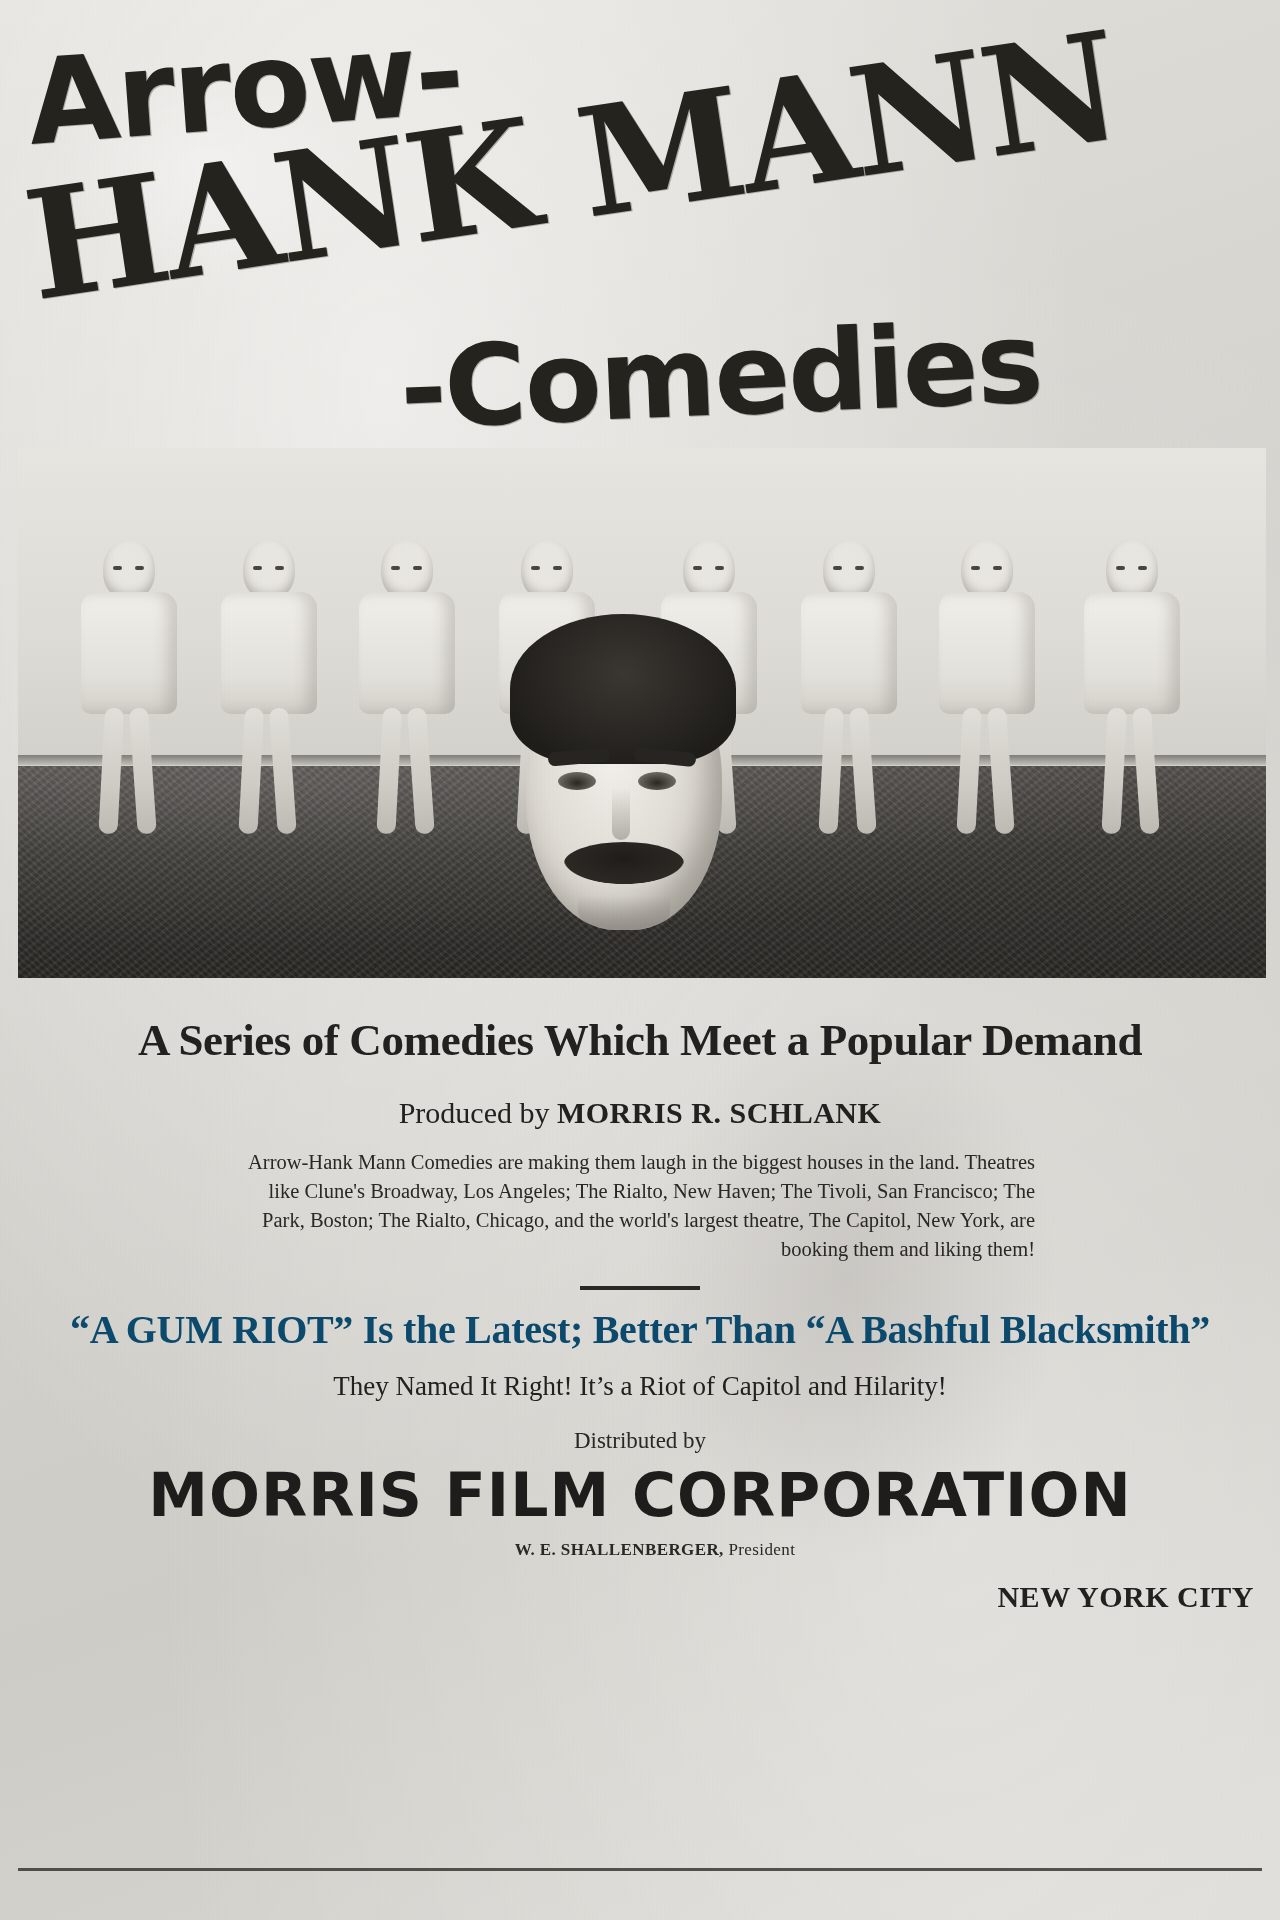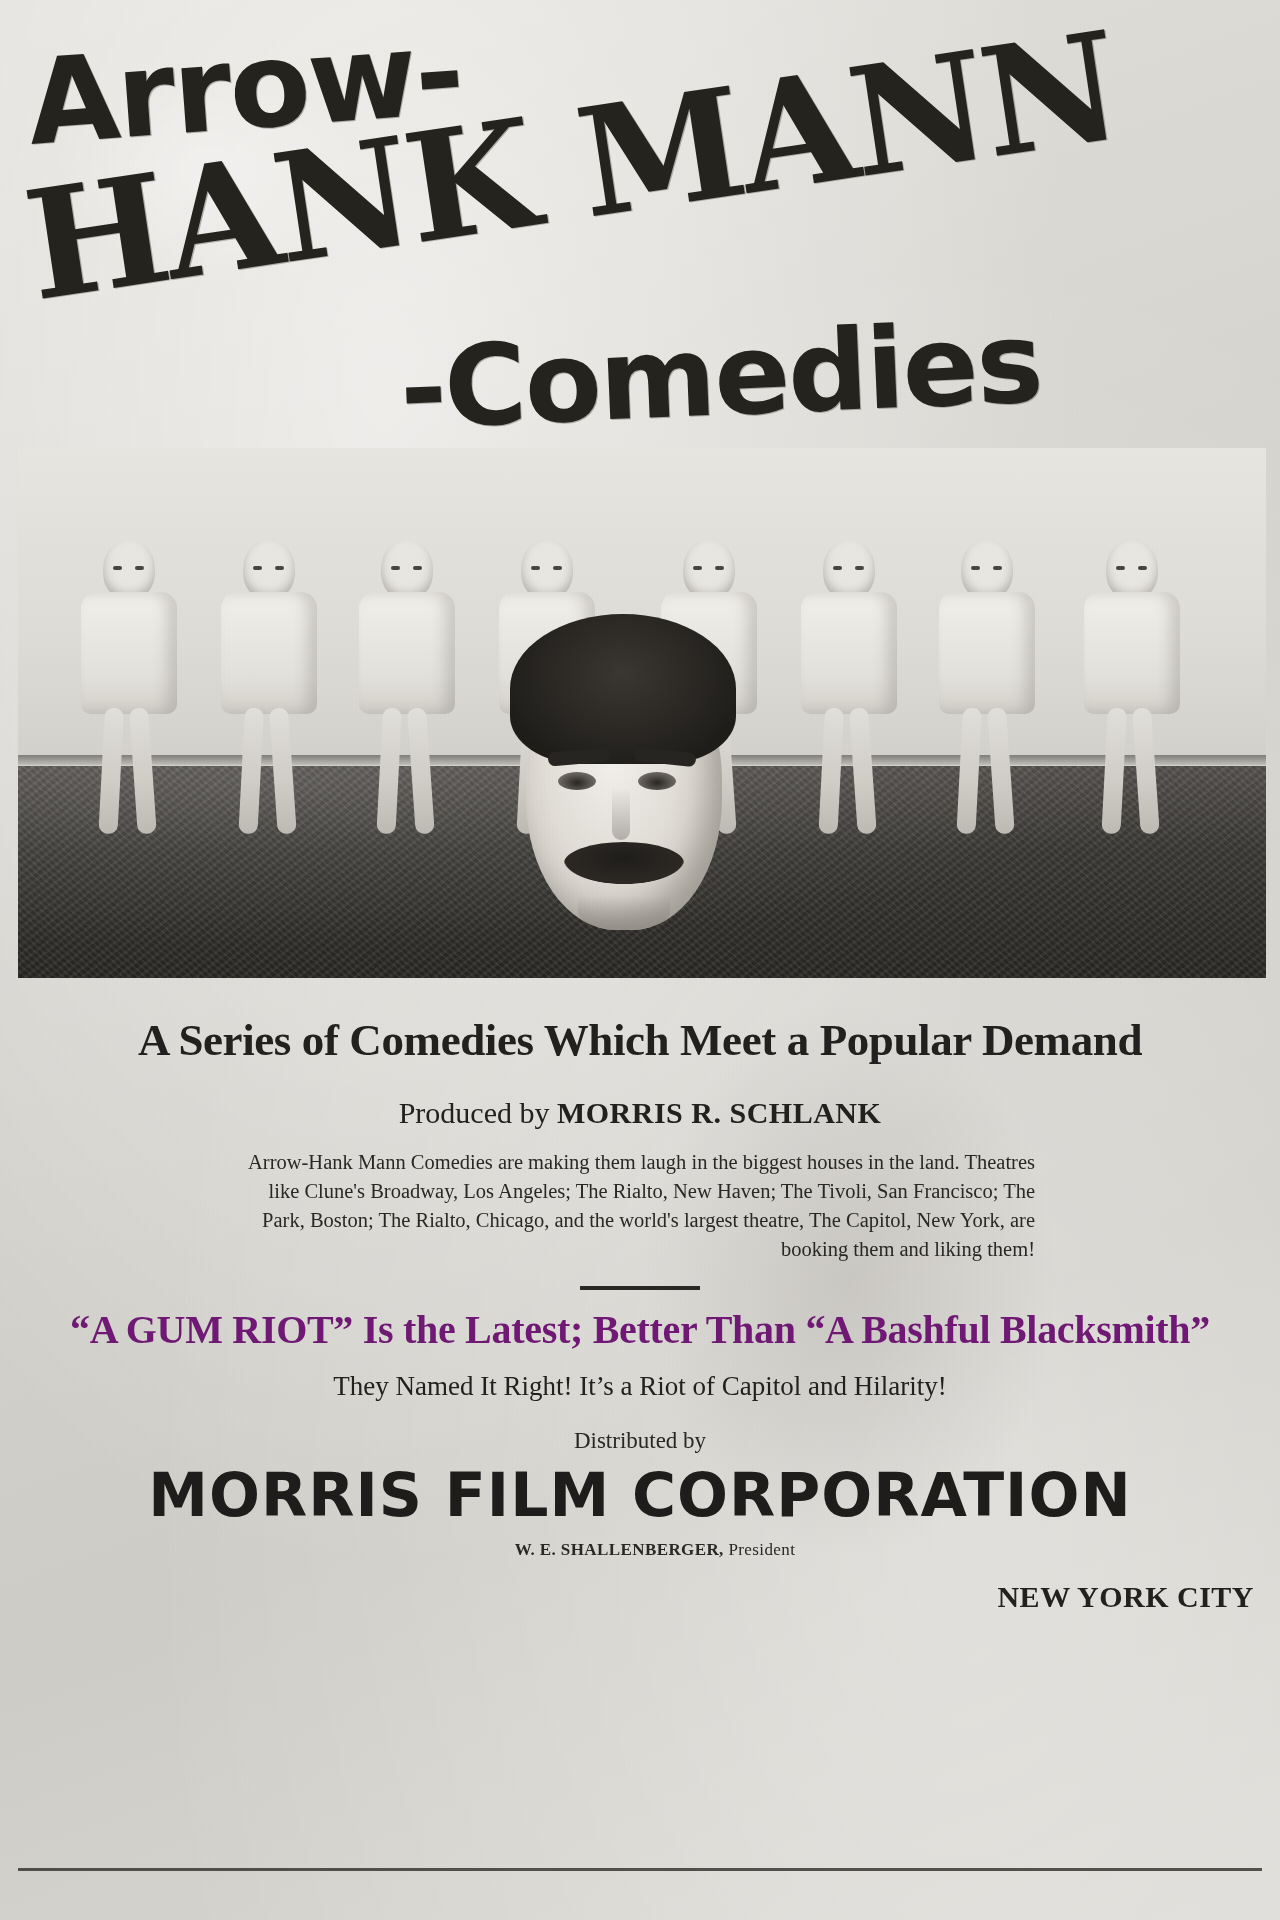--- a/index.html
+++ b/index.html
@@ -327,21 +327,21 @@
     text-align: right;
   }
   .rule {
     width: 120px;
     height: 4px;
     background: #2a2926;
     margin: 22px auto 16px auto;
   }
   .subhead {
     text-align: center;
-    color: #701a75;
+    color: #0c4a6e;
     font-family: "Liberation Serif", serif;
     font-weight: bold;
     font-size: 40px;
     letter-spacing: -0.3px;
     margin: 0 14px;
   }
   .tagline {
     text-align: center;
     color: #232220;
     font-family: "Liberation Serif", serif;

